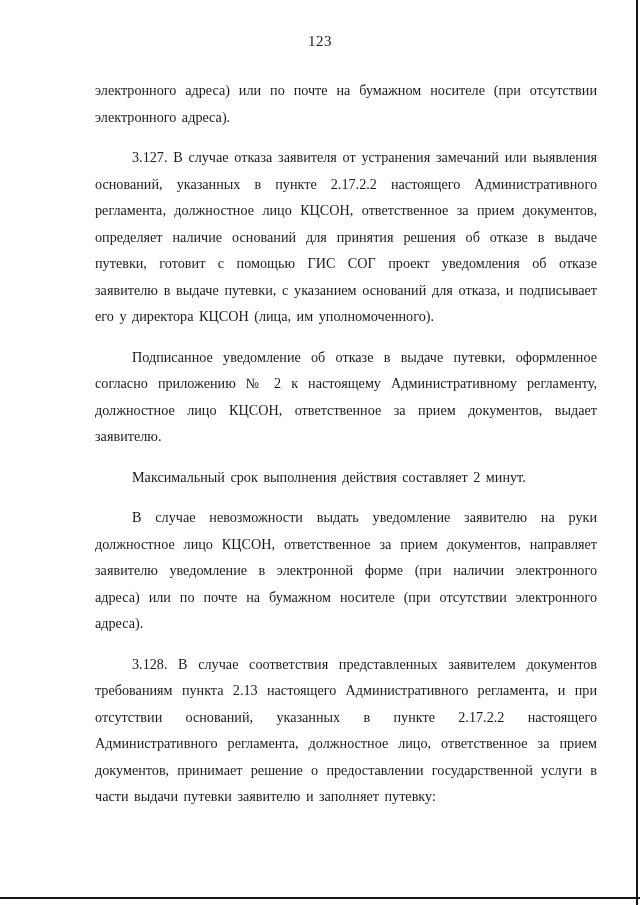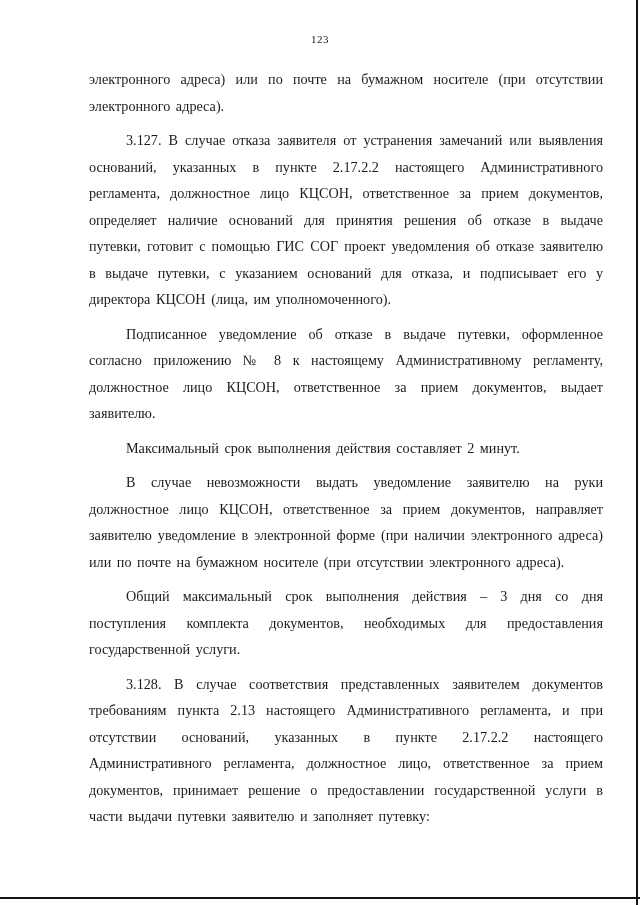--- a/index.html
+++ b/index.html
@@ -16,34 +16,34 @@
     overflow: hidden;
   }
   .page {
     position: relative;
     width: 100%;
     height: 100%;
     box-sizing: border-box;
   }
   .page-number {
     text-align: center;
-    font-size: 11px;
+    font-size: 15px;
     padding-top: 33px;
     letter-spacing: 0.5px;
   }
   .text-block {
     box-sizing: border-box;
     padding: 13px 29px 0 81px;
     font-size: 14.2px;
     line-height: 26.5px;
     text-align: justify;
     text-justify: inter-word;
   }
   .para {
-    margin: 8px;
+    margin: 14px;
     text-indent: 37px;
     word-spacing: 2px;
   }
   .para.no-indent {
     text-indent: 0;
   }
   .scan-edge-right {
     position: absolute;
     top: 0;
     right: 2px;
@@ -63,23 +63,22 @@
 </head>
 <body>
 
 <div class="page">
 
   <div class="page-number">123</div>
 
   <div class="text-block">
     <p class="para no-indent">электронного адреса) или по почте на бумажном носителе (при отсутствии электронного адреса).</p>
     <p class="para">3.127. В случае отказа заявителя от устранения замечаний или выявления оснований, указанных в пункте 2.17.2.2 настоящего Административного регламента, должностное лицо КЦСОН, ответственное за прием документов, определяет наличие оснований для принятия решения об отказе в выдаче путевки, готовит с помощью ГИС СОГ проект уведомления об отказе заявителю в выдаче путевки, с указанием оснований для отказа, и подписывает его у директора КЦСОН (лица, им уполномоченного).</p>
-    <p class="para">Подписанное уведомление об отказе в выдаче путевки, оформленное согласно приложению № 8 к настоящему Административному регламенту, должностное лицо КЦСОН, ответственное за прием документов, выдает заявителю.</p>
+    <p class="para">Подписанное уведомление об отказе в выдаче путевки, оформленное согласно приложению № 2 к настоящему Административному регламенту, должностное лицо КЦСОН, ответственное за прием документов, выдает заявителю.</p>
     <p class="para">Максимальный срок выполнения действия составляет 2 минут.</p>
     <p class="para">В случае невозможности выдать уведомление заявителю на руки должностное лицо КЦСОН, ответственное за прием документов, направляет заявителю уведомление в электронной форме (при наличии электронного адреса) или по почте на бумажном носителе (при отсутствии электронного адреса).</p>
-    <p class="para">Общий максимальный срок выполнения действия – 3 дня со дня поступления комплекта документов, необходимых для предоставления государственной услуги.</p>
     <p class="para">3.128. В случае соответствия представленных заявителем документов требованиям пункта 2.13 настоящего Административного регламента, и при отсутствии оснований, указанных в пункте 2.17.2.2 настоящего Административного регламента, должностное лицо, ответственное за прием документов, принимает решение о предоставлении государственной услуги в части выдачи путевки заявителю и заполняет путевку:</p>
   </div>
 
   <div class="scan-edge-right"></div>
   <div class="scan-edge-bottom"></div>
 
 </div>
 
 </body></html>

